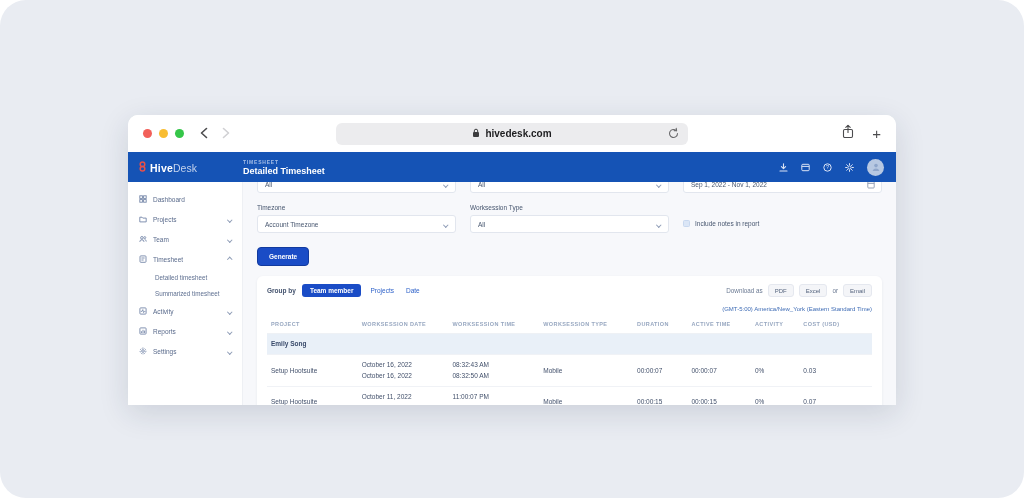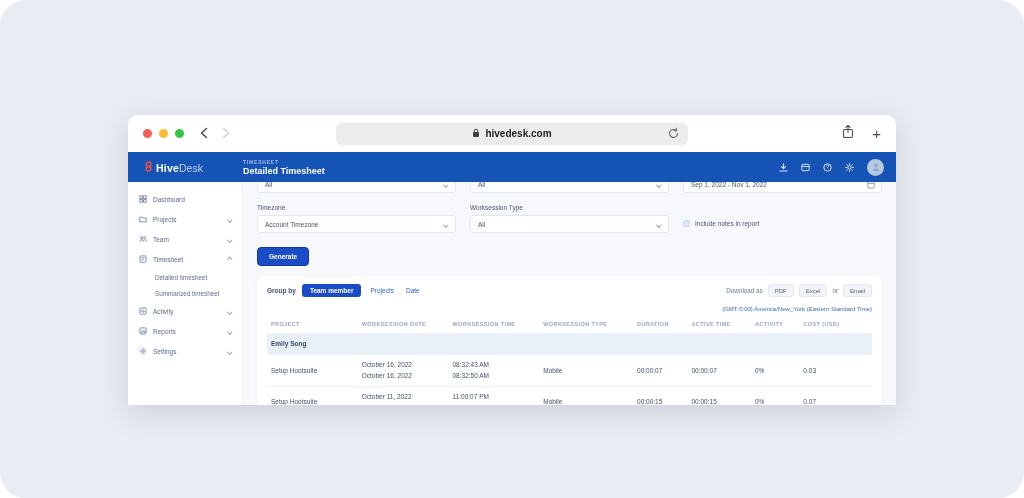--- a/index.html
+++ b/index.html
@@ -18,21 +18,21 @@
   .navarrows { display:flex; gap:14px; margin-left:16px; align-items:center; }
   .urlbar { position:absolute; left:50%; transform:translateX(-50%); width:352px; height:22px;
     background:#ececee; border-radius:6px; display:flex; align-items:center; justify-content:center; gap:5px;
     font-size:10px; font-weight:700; color:#1d1d1f; }
   .reload { position:absolute; right:8px; top:4px; }
   .chrome-right { margin-left:auto; display:flex; align-items:center; gap:18px; }
   .plus { font-size:15px; color:#4c4c4e; line-height:1; font-weight:400; }
 
   
   .appbar { height:30px; flex:0 0 30px; background:var(--header-blue,#1553b5); display:flex; align-items:center; color:#fff; }
-  .logo { width:115px; padding-left:16px; display:flex; align-items:center; gap:3px; }
+  .logo { width:115px; padding-left:10px; display:flex; align-items:center; gap:3px; }
   .brand-bold { font-size:10.5px; font-weight:700; color:#fff; letter-spacing:.2px; }
   .brand-light { font-size:10.5px; font-weight:400; color:#c3d2ec; }
   .titleblock { display:flex; flex-direction:column; gap:1px; }
   .kicker { font-size:5px; letter-spacing:.8px; color:#a3bce6; font-weight:700; }
   .pagetitle { font-size:9px; font-weight:700; color:#fff; }
   .appbar-right { margin-left:auto; display:flex; align-items:center; gap:13px; padding-right:12px; }
   .avatar { width:17px; height:17px; border-radius:50%; background:#b7c8e2; display:flex; align-items:center; justify-content:center; }
 
   
   .workspace { flex:1; display:flex; min-height:0; }

